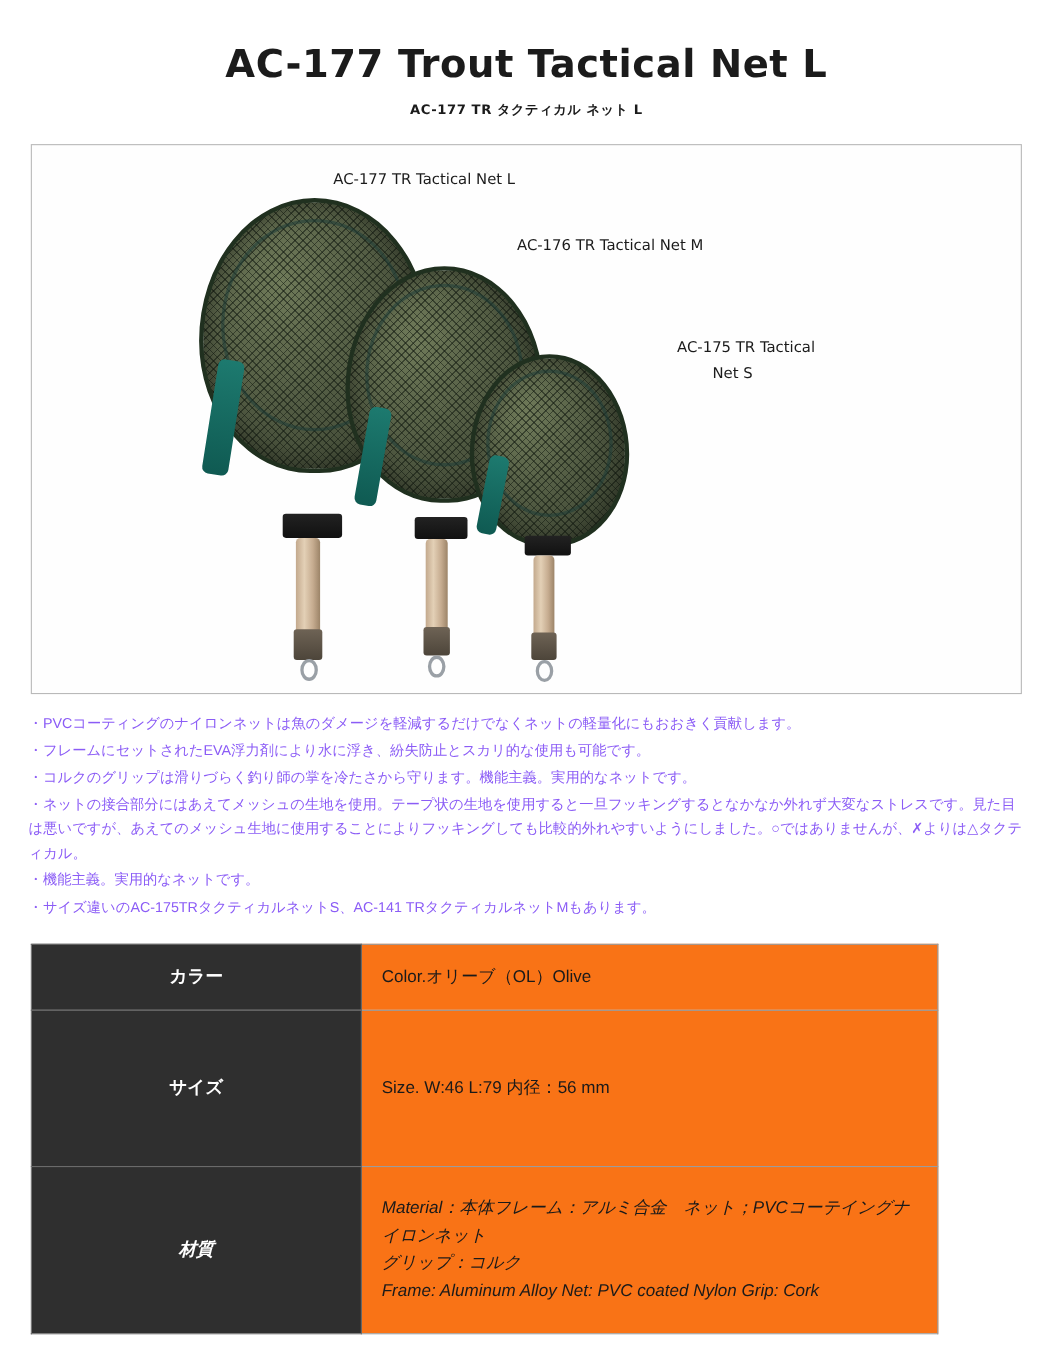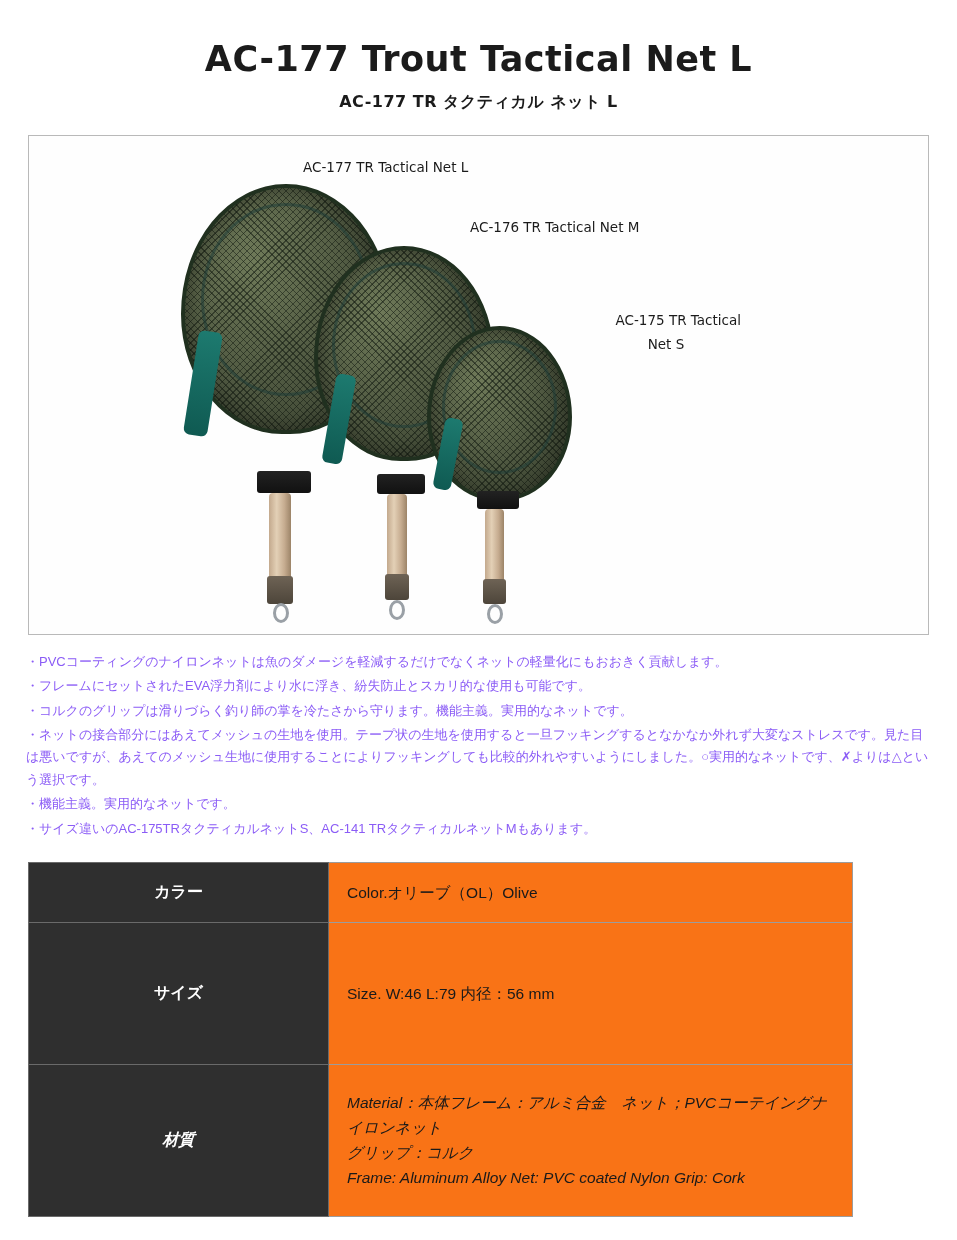--- a/index.html
+++ b/index.html
@@ -27,21 +27,21 @@
     font-family: "DejaVu Sans", sans-serif;
     font-size: 35px;
     font-weight: bold;
     letter-spacing: 0.5px;
     color: #1b1b1b;
     margin: 0;
     line-height: 1.2;
   }
   .sub-title {
     font-family: "DejaVu Sans", sans-serif;
-    font-size: 16px;
+    font-size: 12px;
     font-weight: bold;
     color: #1b1b1b;
     margin: 12px 0 0 0;
     letter-spacing: 0.5px;
   }
   .figure {
     margin: 22px 12px 0 12px;
     border: 1px solid #b9b9b9;
     height: 500px;
     position: relative;
@@ -205,21 +205,21 @@
     <div class="fig-label l3">
       <span>AC-175 TR  Tactical</span>
       <span class="second">Net S</span>
     </div>
   </div>
 
   <div class="bullets">
     <p>・PVCコーティングのナイロンネットは魚のダメージを軽減するだけでなくネットの軽量化にもおおきく貢献します。</p>
     <p>・フレームにセットされたEVA浮力剤により水に浮き、紛失防止とスカリ的な使用も可能です。</p>
     <p>・コルクのグリップは滑りづらく釣り師の掌を冷たさから守ります。機能主義。実用的なネットです。</p>
-    <p>・ネットの接合部分にはあえてメッシュの生地を使用。テープ状の生地を使用すると一旦フッキングするとなかなか外れず大変なストレスです。見た目は悪いですが、あえてのメッシュ生地に使用することによりフッキングしても比較的外れやすいようにしました。○実用的なネットです、✗よりは△という選択です。</p>
+    <p>・ネットの接合部分にはあえてメッシュの生地を使用。テープ状の生地を使用すると一旦フッキングするとなかなか外れず大変なストレスです。見た目は悪いですが、あえてのメッシュ生地に使用することによりフッキングしても比較的外れやすいようにしました。○ではありませんが、✗よりは△タクティカル。</p>
     <p>・機能主義。実用的なネットです。</p>
     <p>・サイズ違いのAC-175TRタクティカルネットS、AC-141 TRタクティカルネットMもあります。</p>
   </div>
 
   <table class="spec">
     <tbody>
       <tr class="row-color">
         <th>カラー</th>
         <td>
           <span class="line">Color.オリーブ（OL）Olive</span>

